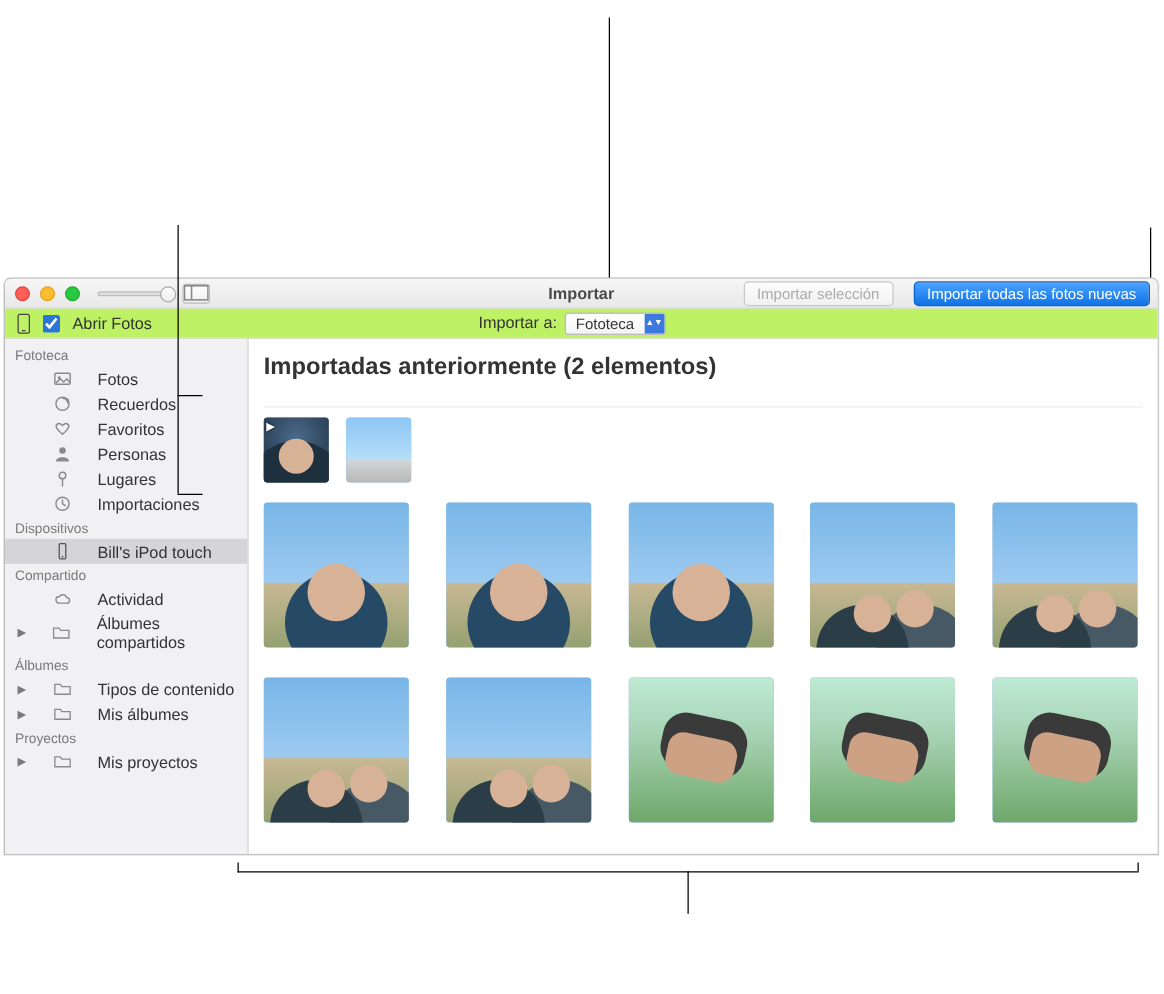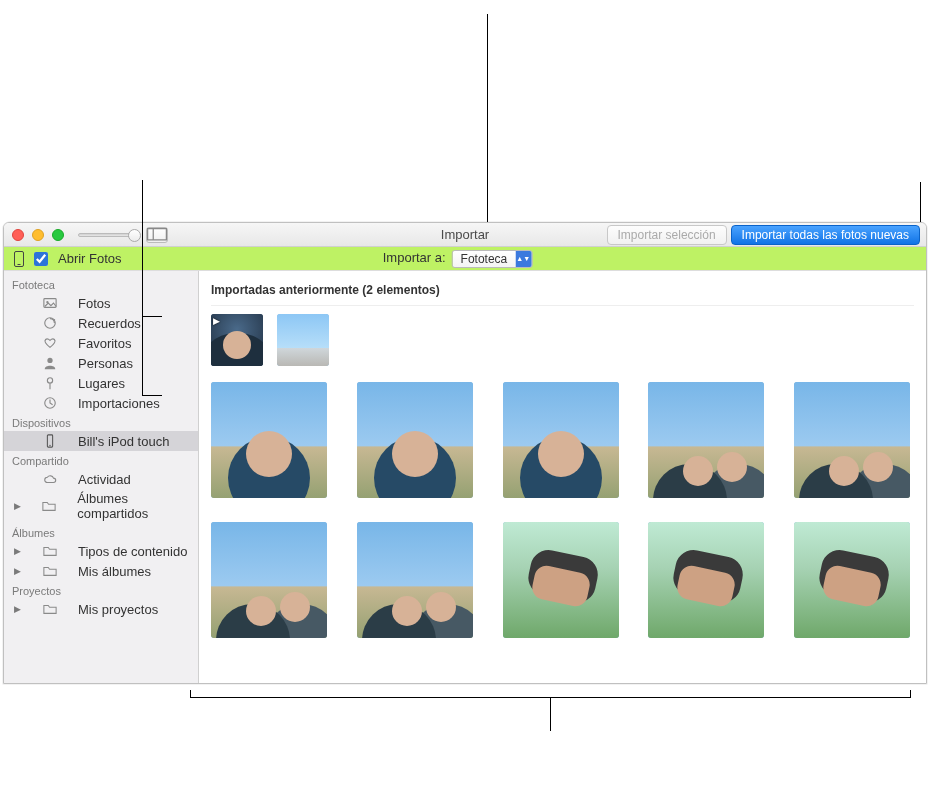--- a/index.html
+++ b/index.html
@@ -70,25 +70,25 @@
   width:22px;height:16px;
   border:1px solid #bbb;
   border-radius:3px;
   background:linear-gradient(#fff,#f0f0f0);
   margin-left:10px;
   display:flex;align-items:center;justify-content:center;
   font-size:9px;color:#555;
 }
 .window-title {
   position:absolute;left:50%;transform:translateX(-50%);
-  font-size:13px;color:#4a4a4a;
+  font-size:13px;color:#4a4a4a;font-weight:bold;
 }
 
 .toolbar-right {
-  position:absolute;right:6px;display:flex;gap:4px;
+  position:absolute;right:6px;display:flex;gap:16px;
 }
 .btn {
   padding: 2px 10px;
   border-radius:4px;
   font-size:12px;
   border:1px solid #c8c8c8;
   background:linear-gradient(#fdfdfd,#f1f1f1);
   color:#aaa;
 }
 .btn.primary {
@@ -167,21 +167,21 @@
 .sb-icon{
   width:16px;height:16px;display:flex;align-items:center;justify-content:center;
   color:#7a7a7a;flex-shrink:0;
 }
 .sb-icon svg{width:14px;height:14px;}
 
 .content {
   flex:1;overflow-y:auto;padding:6px 12px;background:#fff;
 }
 .section-title{
-  font-size:12px;font-weight:600;color:#333;padding:6px 0 8px;
+  font-size:19px;font-weight:600;color:#333;padding:6px 0 20px;
   border-bottom:1px solid #eee;margin-bottom:8px;
 }
 .section-title.nborder{border:none;}
 .thumb-row{display:flex;flex-wrap:wrap;gap:14px;margin-bottom:16px;}
 .thumb-grid{
   display:grid;
   grid-template-columns:repeat(5,1fr);
   gap:24px 26px;
 }
 .thumb-s{width:52px;height:52px;position:relative;}

